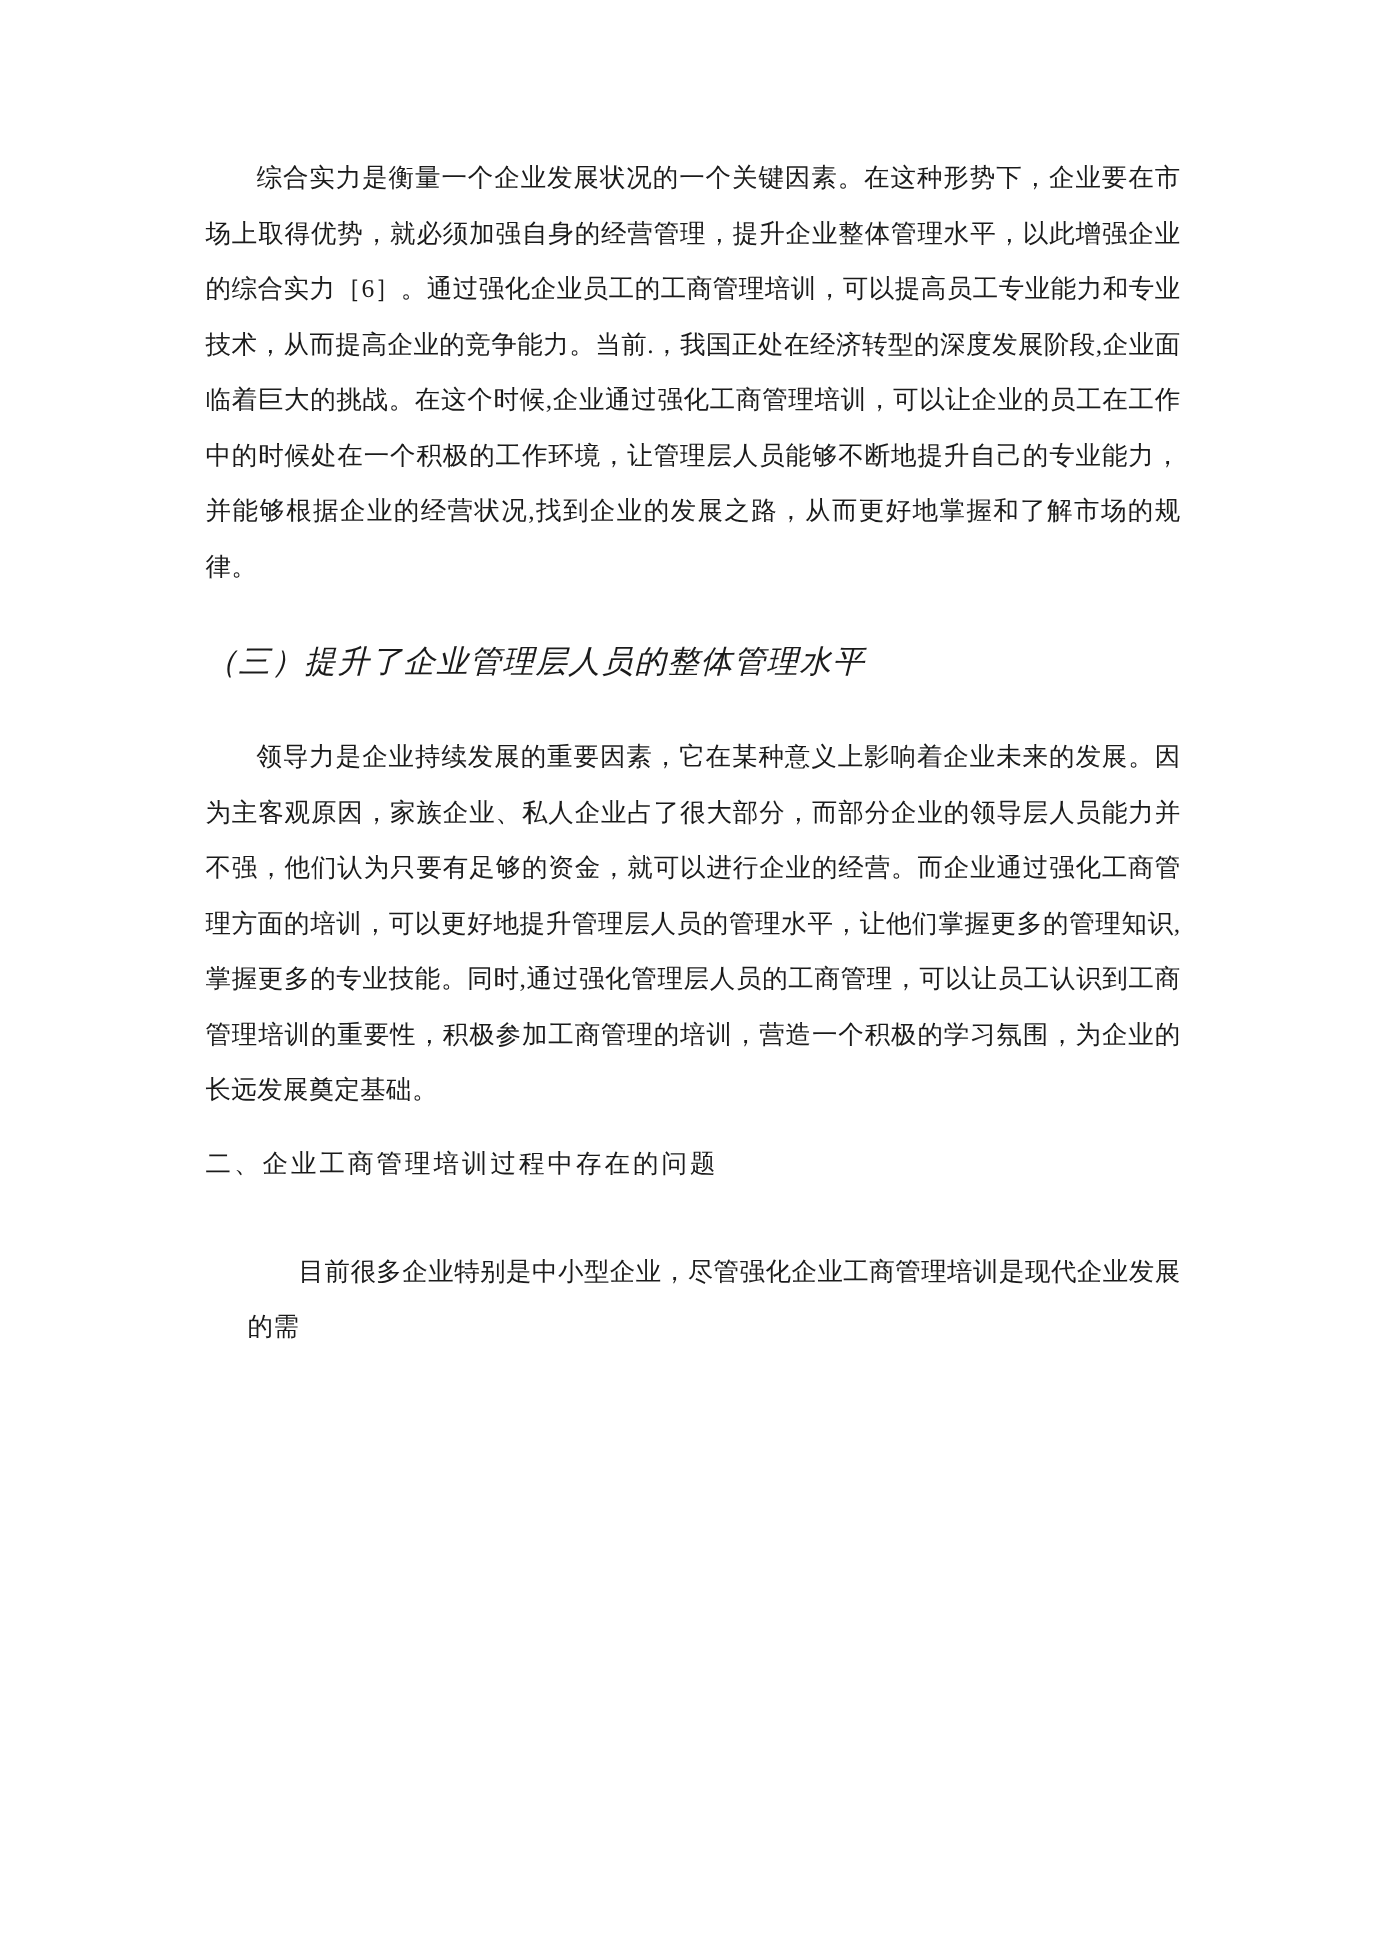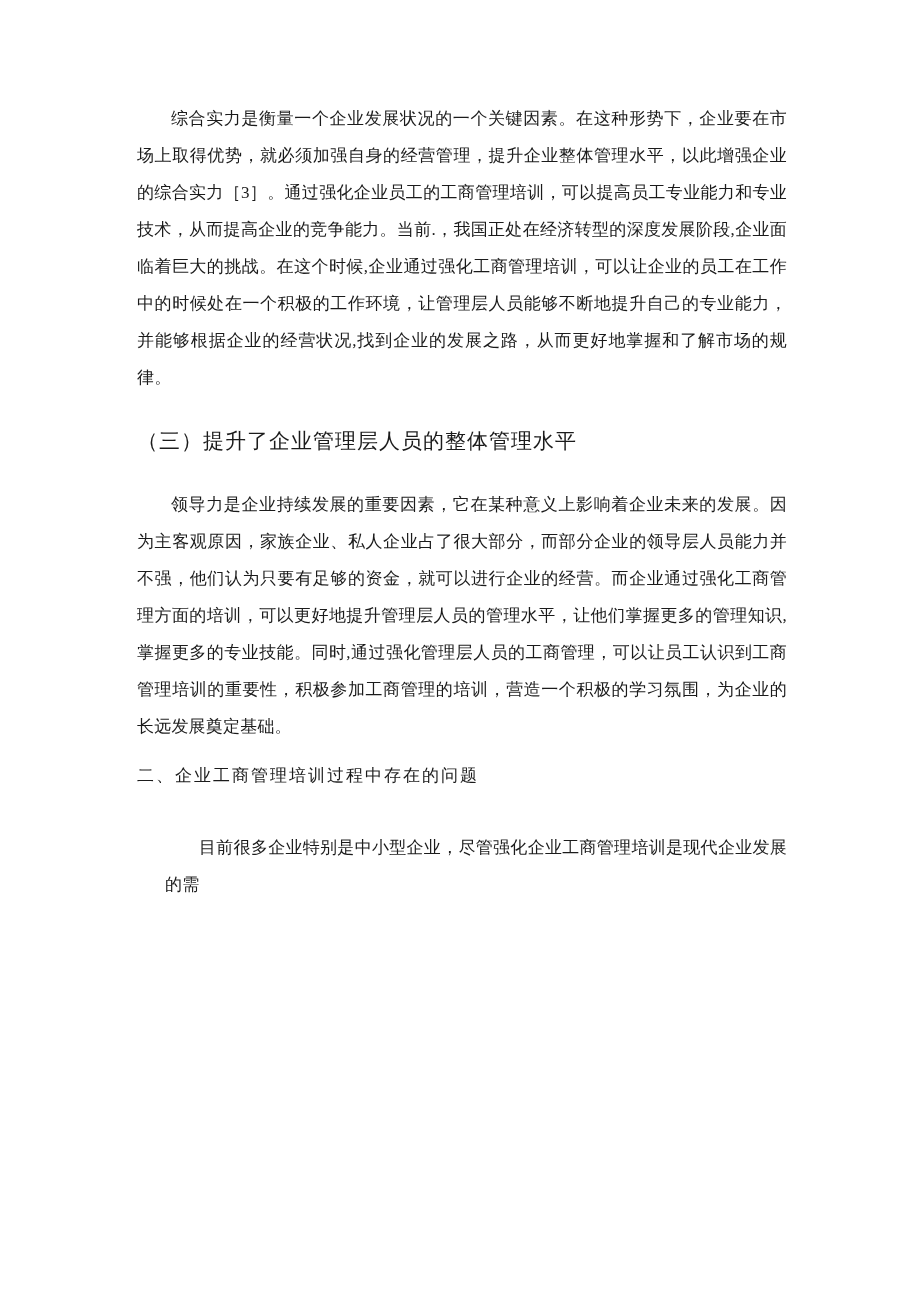--- a/index.html
+++ b/index.html
@@ -35,35 +35,36 @@
     margin-top: 34px;
     margin-left: 28px;
   }
   .sec-heading {
     margin: 30px 0 0 0;
     font-size: 21px;
     line-height: 30px;
     font-weight: 400;
     letter-spacing: 1px;
     text-align: left;
+    font-style: italic;
   }
   .chap-heading {
     margin: 12px 0 0 0;
     font-size: 17px;
     line-height: 38px;
     font-weight: 500;
     letter-spacing: 2px;
     text-align: left;
   }
 </style>
 </head>
 <body>
 
 <article class="page">
-  <p class="para">综合实力是衡量一个企业发展状况的一个关键因素。在这种形势下，企业要在市场上取得优势，就必须加强自身的经营管理，提升企业整体管理水平，以此增强企业的综合实力［3］。通过强化企业员工的工商管理培训，可以提高员工专业能力和专业技术，从而提高企业的竞争能力。当前.，我国正处在经济转型的深度发展阶段,企业面临着巨大的挑战。在这个时候,企业通过强化工商管理培训，可以让企业的员工在工作中的时候处在一个积极的工作环境，让管理层人员能够不断地提升自己的专业能力，并能够根据企业的经营状况,找到企业的发展之路，从而更好地掌握和了解市场的规律。</p>
+  <p class="para">综合实力是衡量一个企业发展状况的一个关键因素。在这种形势下，企业要在市场上取得优势，就必须加强自身的经营管理，提升企业整体管理水平，以此增强企业的综合实力［6］。通过强化企业员工的工商管理培训，可以提高员工专业能力和专业技术，从而提高企业的竞争能力。当前.，我国正处在经济转型的深度发展阶段,企业面临着巨大的挑战。在这个时候,企业通过强化工商管理培训，可以让企业的员工在工作中的时候处在一个积极的工作环境，让管理层人员能够不断地提升自己的专业能力，并能够根据企业的经营状况,找到企业的发展之路，从而更好地掌握和了解市场的规律。</p>
 
   <h3 class="sec-heading">（三）提升了企业管理层人员的整体管理水平</h3>
 
   <p class="para spaced">领导力是企业持续发展的重要因素，它在某种意义上影响着企业未来的发展。因为主客观原因，家族企业、私人企业占了很大部分，而部分企业的领导层人员能力并不强，他们认为只要有足够的资金，就可以进行企业的经营。而企业通过强化工商管理方面的培训，可以更好地提升管理层人员的管理水平，让他们掌握更多的管理知识,掌握更多的专业技能。同时,通过强化管理层人员的工商管理，可以让员工认识到工商管理培训的重要性，积极参加工商管理的培训，营造一个积极的学习氛围，为企业的长远发展奠定基础。</p>
 
 
 
   <h2 class="chap-heading">二、企业工商管理培训过程中存在的问题</h2>
 
   <p class="para last">目前很多企业特别是中小型企业，尽管强化企业工商管理培训是现代企业发展的需</p>

